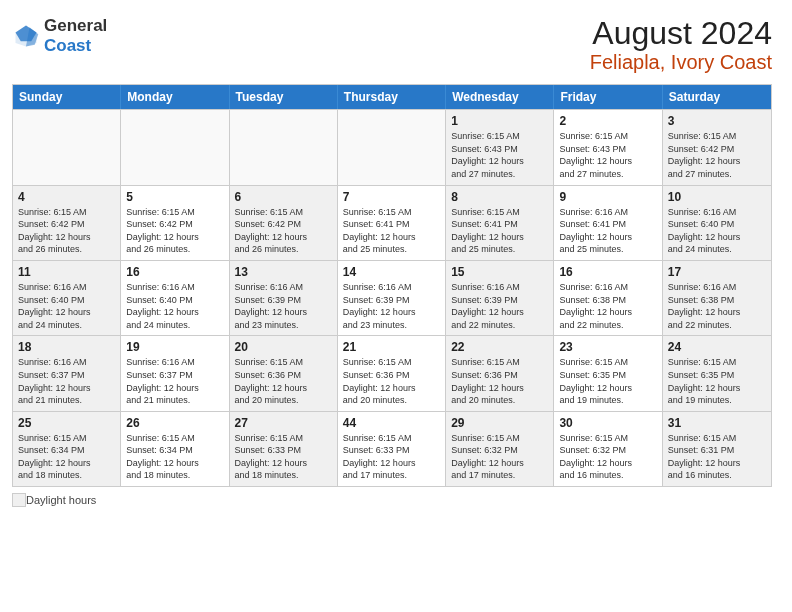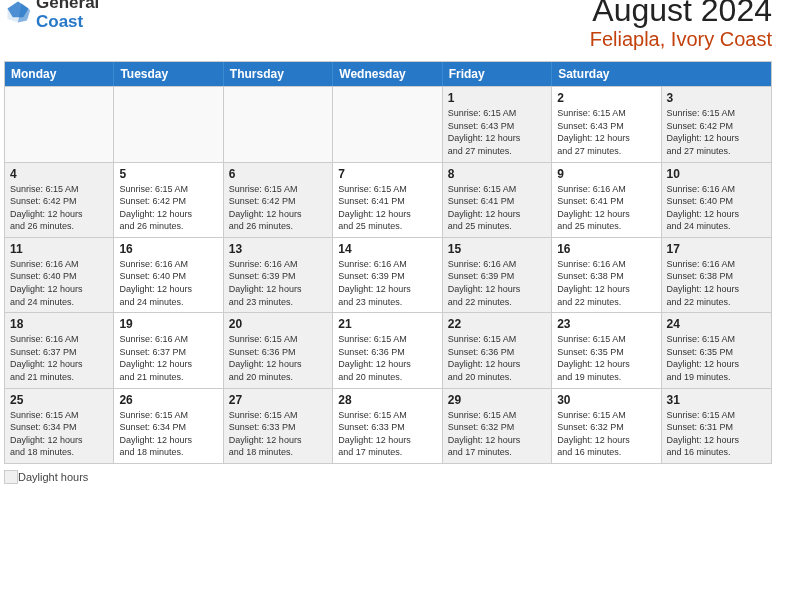--- a/index.html
+++ b/index.html
@@ -6,24 +6,23 @@
     body {
       font-family: Arial, sans-serif;
       background: #fff;
       width: 792px;
       height: 612px;
       overflow: hidden;
     }
     .page {
       width: 792px;
       height: 496px;
-      padding: 16px 20px 12px 4px;
+      padding: 16px 20px 12px 12px;
       display: flex;
       flex-direction: column;
-      justify-content: flex-end;
     }
     .header {
       display: flex;
       justify-content: space-between;
       align-items: flex-start;
       margin-bottom: 10px;
     }
     .logo {
       display: flex;
       align-items: center;
@@ -136,20 +135,21 @@
       </div>
     </div>
     <div class="title-block">
       <div class="main-title">August 2024</div>
       <div class="subtitle">Feliapla, Ivory Coast</div>
     </div>
   </div>
 
   <div class="calendar">
     <div class="cal-header-row">
+    <div class="cal-header-cell">Sunday</div>
         <div class="cal-header-cell">Monday</div>
         <div class="cal-header-cell">Tuesday</div>
         <div class="cal-header-cell">Thursday</div>
         <div class="cal-header-cell">Wednesday</div>
         <div class="cal-header-cell">Friday</div>
         <div class="cal-header-cell">Saturday</div>
       </div>
     <div class="cal-body">
     <div class="cal-row">
           <div class="cal-cell empty"></div>
@@ -347,21 +347,21 @@
 and 18 minutes.</div>
           </div>
           <div class="cal-cell shaded">
             <span class="day-number">27</span>
             <div class="day-info" style="white-space: pre-line;">Sunrise: 6:15 AM
 Sunset: 6:33 PM
 Daylight: 12 hours
 and 18 minutes.</div>
           </div>
           <div class="cal-cell">
-            <span class="day-number">28</span>
+            <span class="day-number">44</span>
             <div class="day-info" style="white-space: pre-line;">Sunrise: 6:15 AM
 Sunset: 6:33 PM
 Daylight: 12 hours
 and 17 minutes.</div>
           </div>
           <div class="cal-cell shaded">
             <span class="day-number">29</span>
             <div class="day-info" style="white-space: pre-line;">Sunrise: 6:15 AM
 Sunset: 6:32 PM
 Daylight: 12 hours

